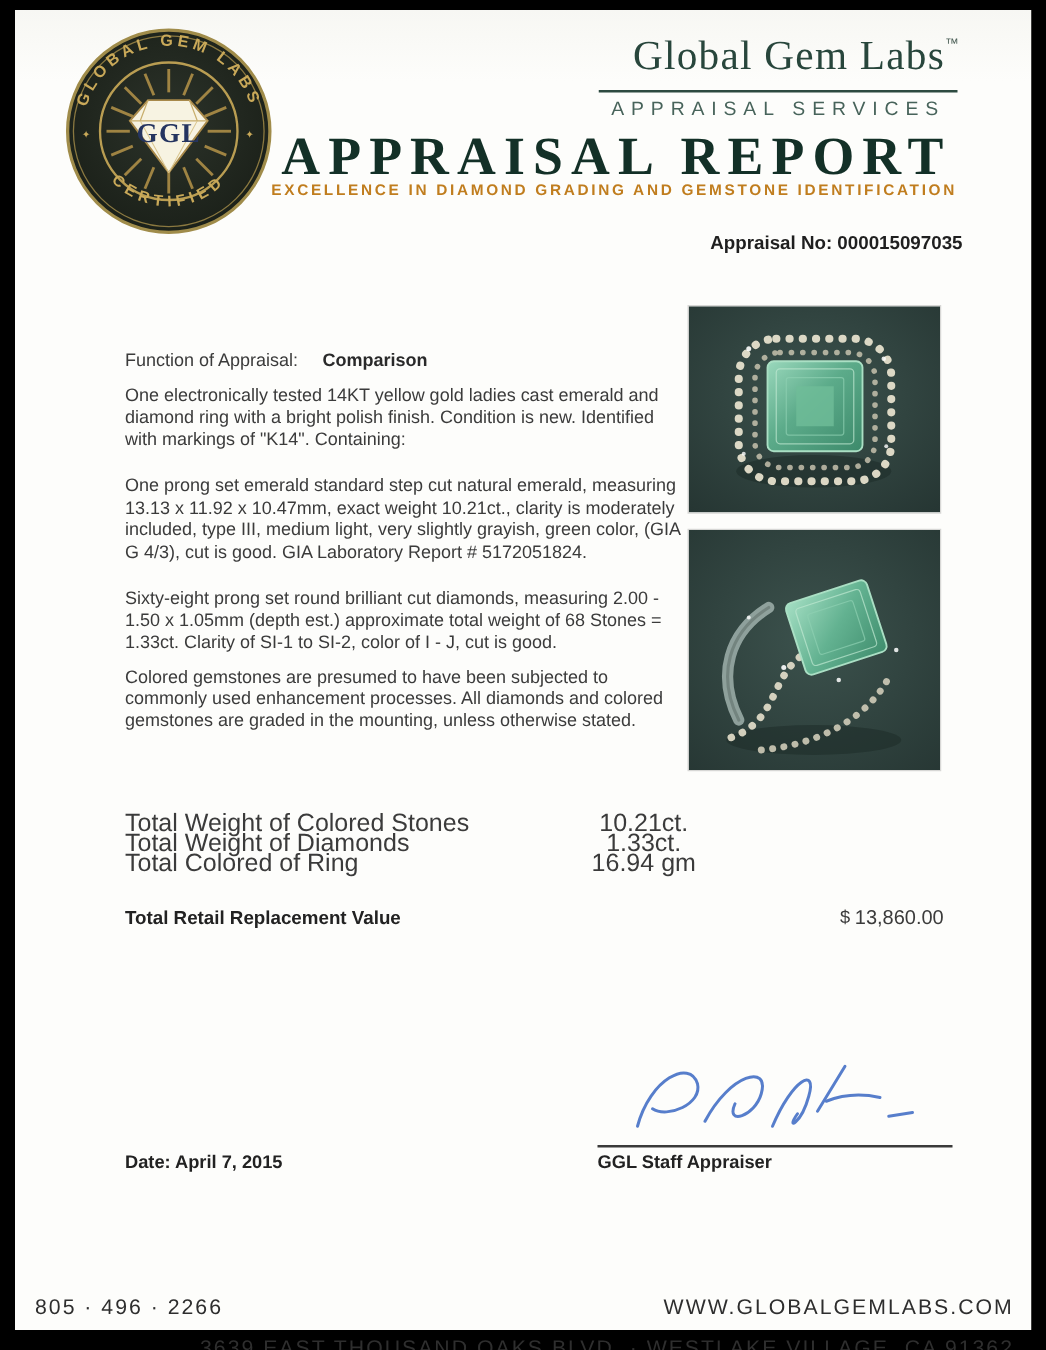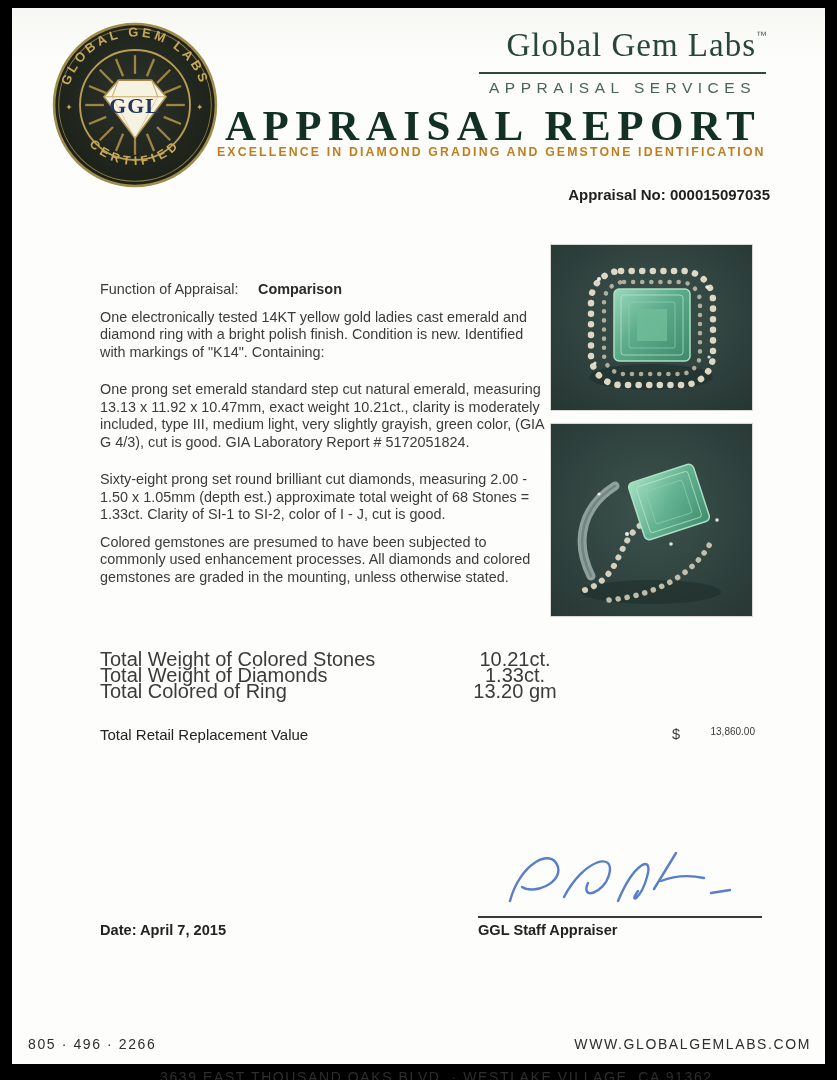--- a/index.html
+++ b/index.html
@@ -59,31 +59,31 @@
 
   .photo { position: absolute; box-shadow: 0 0 0 1px rgba(0,0,0,0.15); }
   .photo-1 { left: 551px; top: 245px; width: 201px; height: 165px; }
   .photo-2 { left: 551px; top: 424px; width: 201px; height: 192px; }
   .photo svg { display: block; width: 100%; height: 100%; }
 
   .totals { position: absolute; left: 100px; top: 648px; width: 662px; color: #3b3b3b; }
   .totals-row { position: relative; height: 16px; font-size: 20px; }
   .totals-value { position: absolute; left: 355px; top: 0; width: 120px; text-align: center; }
   .grand-row { position: relative; margin-top: 30px; height: 20px; }
-  .grand-label { font-size: 15px; font-weight: normal; color: #222; }
+  .grand-label { font-size: 15px; font-weight: bold; color: #222; }
   .grand-currency { position: absolute; left: 572px; top: 0; font-size: 14.6px; }
-  .grand-amount { position: absolute; left: 500px; top: 0; width: 155px; text-align: right; font-size: 10px; }
+  .grand-amount { position: absolute; left: 500px; top: 0; width: 155px; text-align: right; font-size: 16px; }
 
   .sig-svg { position: absolute; left: 468px; top: 843px; width: 300px; height: 72px; }
   .sig-line { position: absolute; left: 478px; top: 916px; width: 284px; height: 2px; background: #3a3a3a; }
   .signer-title { position: absolute; left: 478px; top: 922px; font-size: 14.6px; font-weight: bold; color: #222; }
   .signer-cred { position: absolute; left: 478px; top: 940px; font-size: 14.4px; font-style: italic; color: #3d3d3d; }
   .date-line { position: absolute; left: 100px; top: 922px; font-size: 14.6px; font-weight: bold; color: #222; }
 
-  .footer-item { position: absolute; top: 1036px; font-size: 14px; letter-spacing: 1.6px; color: #2e2e2e; white-space: nowrap; }
+  .footer-item { position: absolute; top: 1036px; font-size: 17px; letter-spacing: 1.6px; color: #2e2e2e; white-space: nowrap; }
   .f-phone { left: 28px; }
   .f-address { left: 160px; margin-top: 33px; }
   .f-web { right: 26px; }
 </style>
 </head>
 <body>
 
 <div class="page">
 
   <div class="border-strip bs-top"></div>
@@ -227,21 +227,21 @@
     <div class="totals-row">
       <span>Total Weight of Colored Stones</span>
       <span class="totals-value">10.21ct.</span>
     </div>
     <div class="totals-row">
       <span>Total Weight of Diamonds</span>
       <span class="totals-value">1.33ct.</span>
     </div>
     <div class="totals-row">
       <span>Total Colored of Ring</span>
-      <span class="totals-value">13.20 gm</span>
+      <span class="totals-value">16.94 gm</span>
     </div>
     <div class="grand-row">
       <span class="grand-label">Total Retail Replacement Value</span>
       <span class="grand-currency">$</span>
       <span class="grand-amount">13,860.00</span>
     </div>
   </div>
 
   <svg class="sig-svg" viewBox="0 0 300 72">
     <g fill="none" stroke="#4a74c8" stroke-width="2.4" stroke-linecap="round" opacity="0.92">

